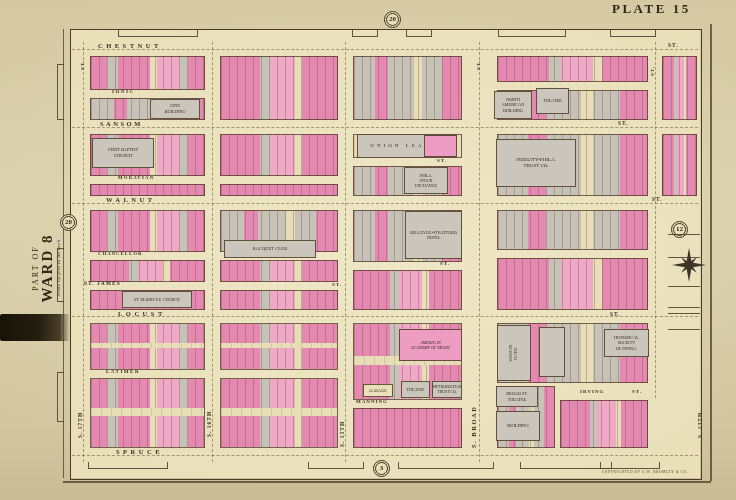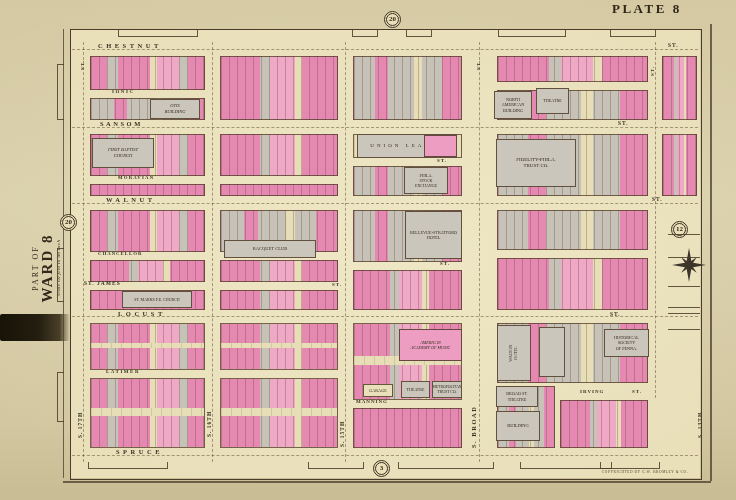--- a/index.html
+++ b/index.html
@@ -247,21 +247,21 @@
       <div class="slabel" style="left: 406px; top: 41px; font-size: 5px; letter-spacing: 1px; transform: rotate(-90deg); transform-origin: 0px 0px;">ST.</div>
       <div class="slabel" style="left: 580px; top: 47px; font-size: 5px; letter-spacing: 1px; transform: rotate(-90deg); transform-origin: 0px 0px;">ST.</div>
       <div class="slabel" style="left: 628px; top: 409px; font-size: 5.5px; letter-spacing: 1px; transform: rotate(-90deg); transform-origin: 0px 0px;">S. 13TH</div>
     </div>
 
   <div class="border-main"></div>
   <div class="bline" style="left:63px;top:29px;width:1px;height:449px;"></div>
   <div class="bline" style="left:710px;top:24px;width:1.5px;height:457px;"></div>
   <div class="bline" style="left:63px;top:481px;width:648px;height:1.5px;"></div>
 
-  <div class="plate-title">PLATE 8</div>
+  <div class="plate-title">PLATE 15</div>
 
   <div class="ward-block">
     <div class="part-of">PART OF</div>
     <div class="ward">WARD 8</div>
     <div class="scale">Scale 60 feet to an Inch</div>
   </div>
 
   <div class="imprint">COPYRIGHTED BY G.W. BROMLEY &amp; CO.</div>
 
   <div class="badge" style="left:384px;top:11px;">

